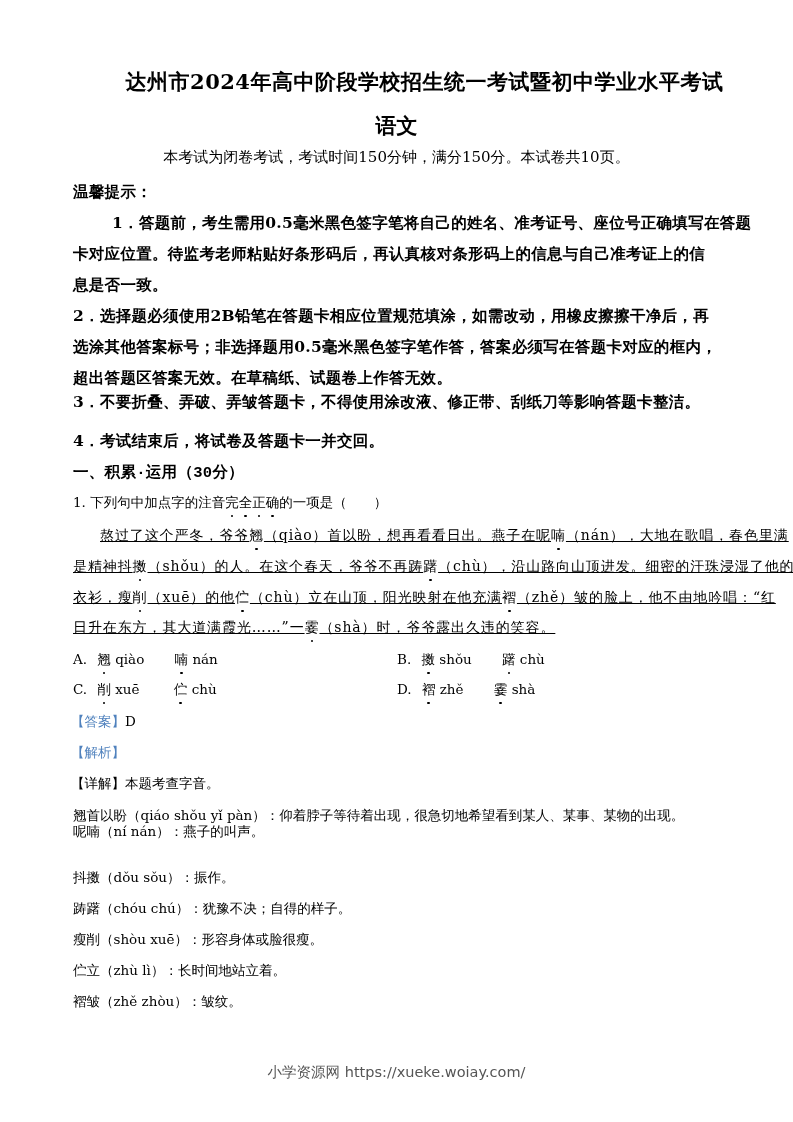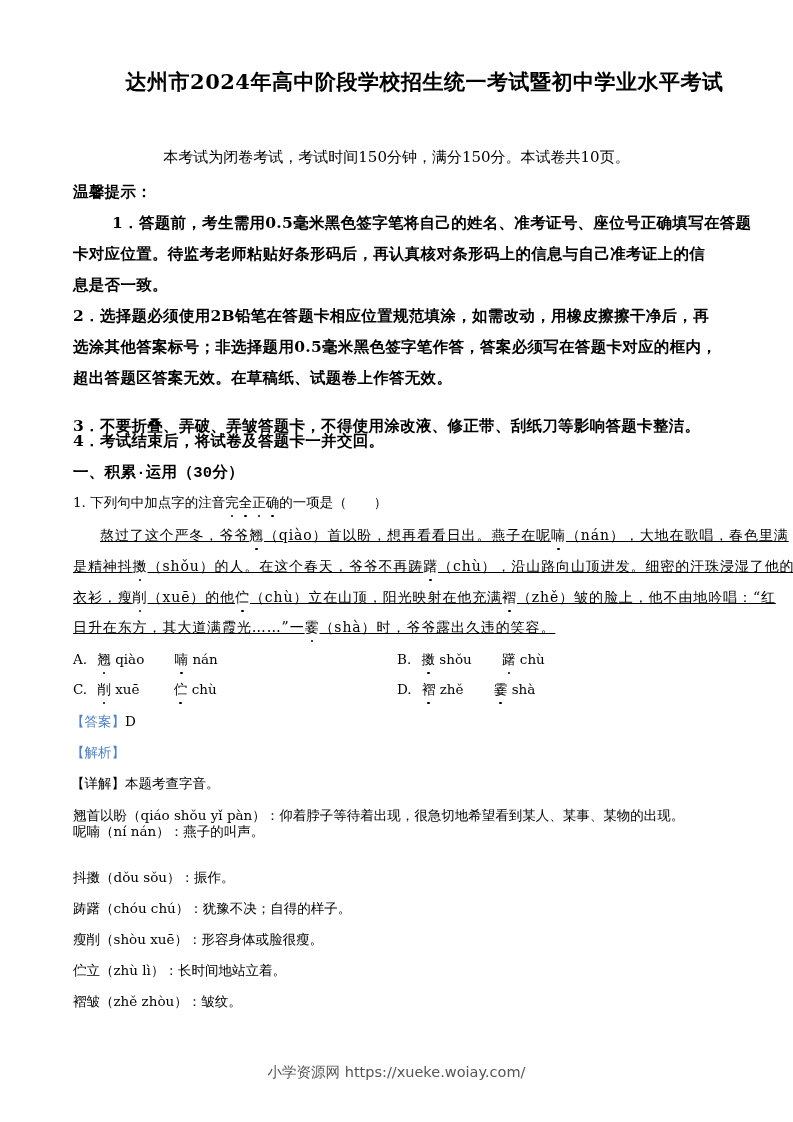--- a/index.html
+++ b/index.html
@@ -17,33 +17,34 @@
   .opt { position: absolute; font-size: 13.5px; white-space: nowrap; }
   .blue { color: #4f81bd; }
   .footer { position: absolute; left: 0; width: 793px; top: 1063px; text-align: center; font-family: "DejaVu Sans", "Liberation Sans", sans-serif; font-size: 14.5px; color: #555; }
 </style>
 </head>
 <body>
 
 <div class="page">
 
   <div class="title">达州市2024年高中阶段学校招生统一考试暨初中学业水平考试</div>
+  <div class="subject">语文</div>
   <div class="note">本考试为闭卷考试，考试时间150分钟，满分150分。本试卷共10页。</div>
 
   <div class="line tip" style="top:182px;">温馨提示：</div>
 
   <div class="line tip" style="top:213px;margin-left:39px;">1．答题前，考生需用0.5毫米黑色签字笔将自己的姓名、准考证号、座位号正确填写在答题</div>
   <div class="line tip" style="top:244px;">卡对应位置。待监考老师粘贴好条形码后，再认真核对条形码上的信息与自己准考证上的信</div>
   <div class="line tip" style="top:275px;">息是否一致。</div>
 
   <div class="line tip" style="top:306px;">2．选择题必须使用2B铅笔在答题卡相应位置规范填涂，如需改动，用橡皮擦擦干净后，再</div>
   <div class="line tip" style="top:337px;">选涂其他答案标号；非选择题用0.5毫米黑色签字笔作答，答案必须写在答题卡对应的框内，</div>
   <div class="line tip" style="top:368px;">超出答题区答案无效。在草稿纸、试题卷上作答无效。</div>
 
-  <div class="line tip" style="top:416px;">3．不要折叠、弄破、弄皱答题卡，不得使用涂改液、修正带、刮纸刀等影响答题卡整洁。</div>
+  <div class="line tip" style="top:392px;">3．不要折叠、弄破、弄皱答题卡，不得使用涂改液、修正带、刮纸刀等影响答题卡整洁。</div>
   <div class="line tip" style="top:431px;">4．考试结束后，将试卷及答题卡一并交回。</div>
 
   <div class="line tip" style="top:462px;font-family:Liberation Mono, monospace;">一、积累·运用（30分）</div>
 
   <div class="line q" style="top:494px;">
     <span>1. 下列句中加点字的注音</span><span class="dot">完</span><span class="dot">全</span><span class="dot">正</span><span class="dot">确</span><span>的一项是（　　）</span>
   </div>
 
   <div class="line passage" style="top:527px; left:100px;">
     <span>熬过了这个严冬，爷爷</span><span class="dot">翘</span><span>（qiào）首以盼，想再看看日出。燕子在呢</span><span class="dot">喃</span><span>（nán），大地在歌唱，春色里满</span>

